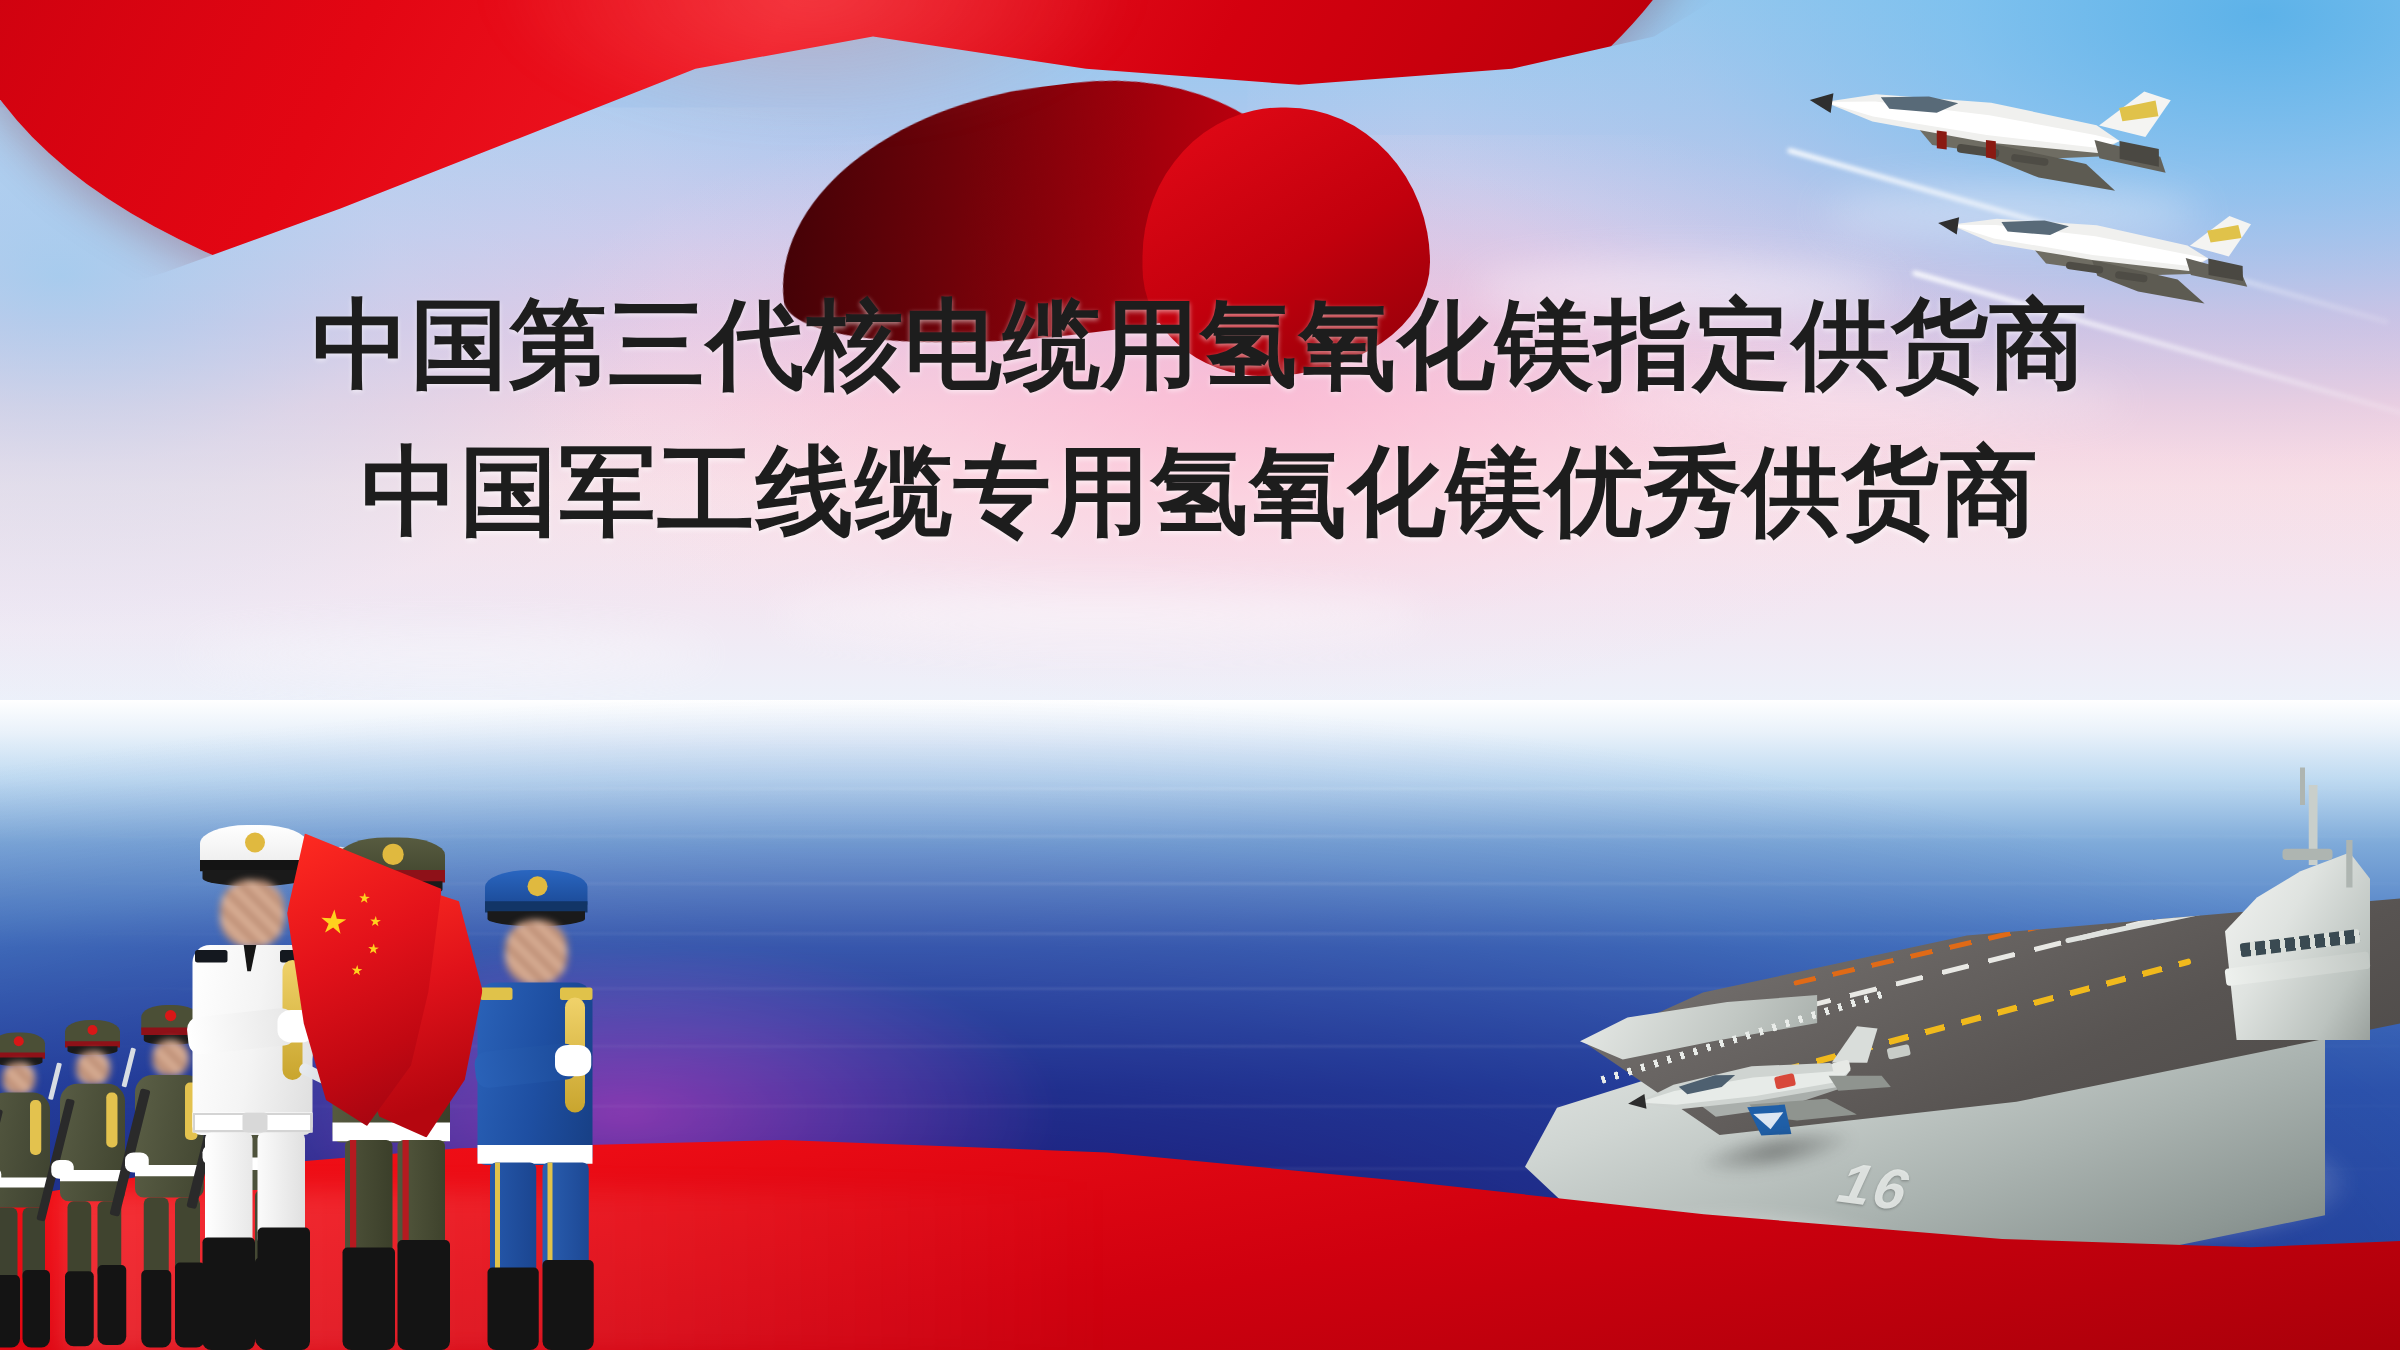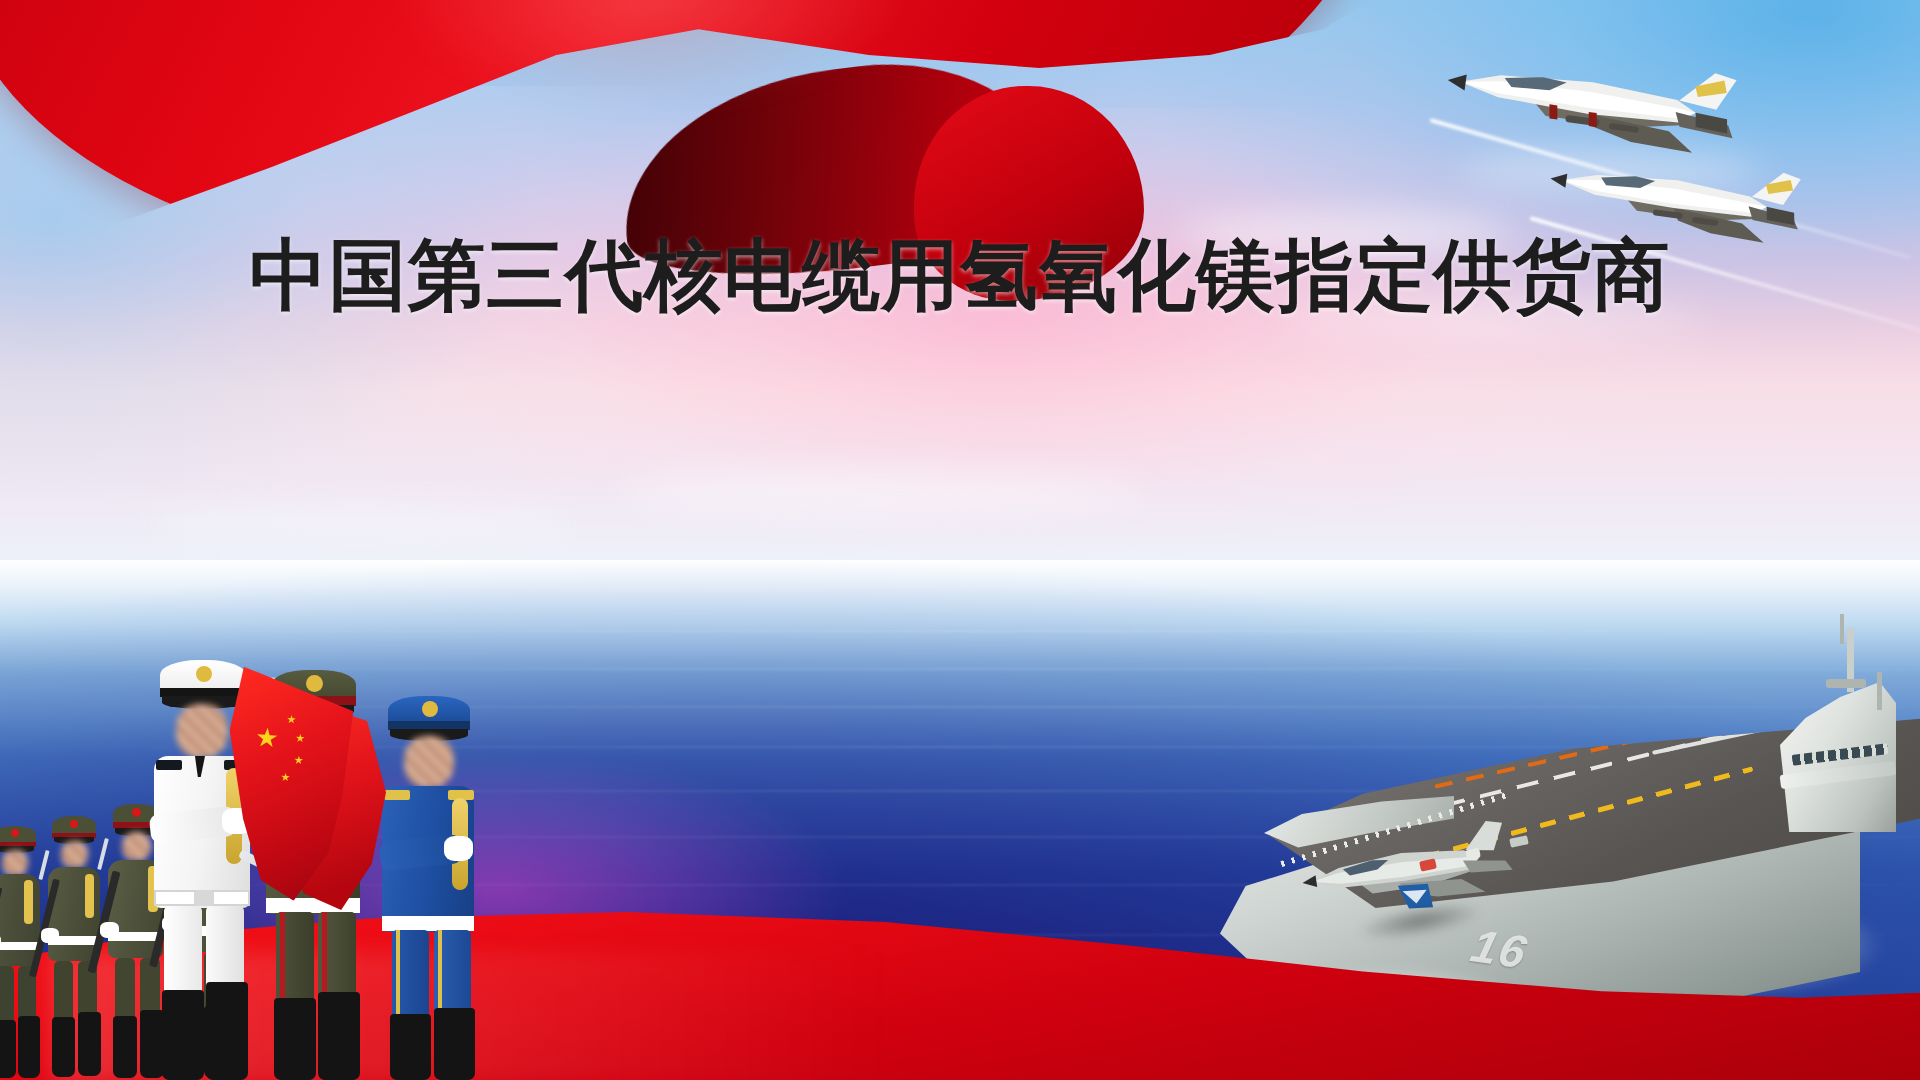--- a/index.html
+++ b/index.html
@@ -536,15 +536,16 @@
       <div style="position:absolute;left:28px;top:252px;width:4px;height:90px;background:#e0c24a;"></div>
       <div style="position:absolute;left:70px;top:252px;width:4px;height:86px;background:#e0c24a;"></div>
       <div class="boot" style="left:22px;top:336px;width:41px;height:66px;"></div>
       <div class="boot" style="left:66px;top:330px;width:41px;height:72px;"></div>
     </div>
 
   </div>
 
   <div class="headline">
     <div class="hl-line hl-1">中国第三代核电缆用氢氧化镁指定供货商</div>
+    <div class="hl-line hl-2">中国军工线缆专用氢氧化镁优秀供货商</div>
   </div>
 
 </div>
 
 </body></html>

